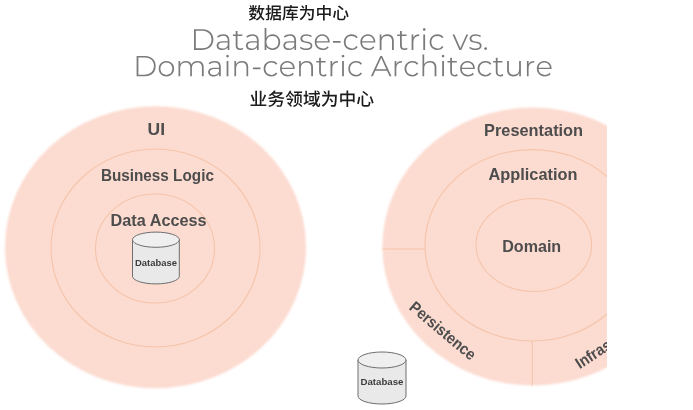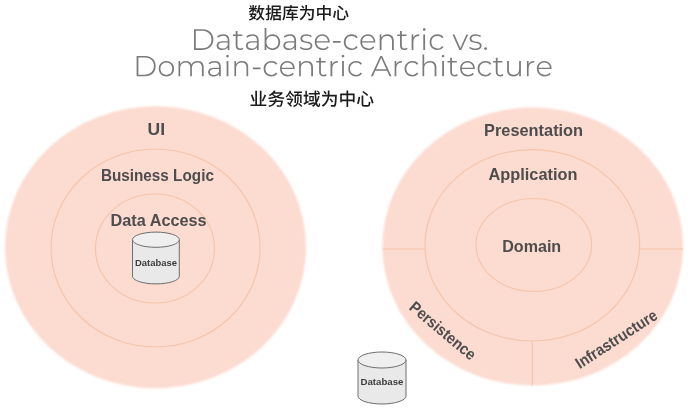--- a/index.html
+++ b/index.html
@@ -1,16 +1,16 @@
 <!DOCTYPE html>
 <html><head>
 <meta charset="utf-8">
 <style>
   html,body{margin:0;padding:0;background:#ffffff;}
-  #stage{position:relative;width:693px;height:410px;overflow:hidden;
+  #stage{position:relative;width:607px;height:410px;overflow:hidden;
     font-family:"Liberation Sans",sans-serif;}
   svg{position:absolute;left:0;top:0;}
 </style>
 </head>
 <body>
 <div id="stage">
 <svg width="693" height="410" viewBox="0 0 693 410">
 
   <path d="M255.6 5.2C255.3 5.8 254.8 6.8 254.4 7.4L255.4 7.9C255.9 7.3 256.4 6.5 256.9 5.7ZM249.6 5.7C250.1 6.4 250.5 7.4 250.6 7.9L251.8 7.4C251.7 6.8 251.2 5.9 250.8 5.3ZM254.9 14.9C254.6 15.6 254.1 16.3 253.5 16.8C253 16.6 252.4 16.3 251.9 16L252.5 14.9ZM249.9 16.6C250.7 16.9 251.6 17.3 252.4 17.7C251.4 18.4 250.2 18.9 248.9 19.2C249.2 19.5 249.5 20.1 249.6 20.4C251.1 20 252.6 19.4 253.7 18.4C254.3 18.8 254.7 19.1 255.1 19.4L256.1 18.3C255.7 18.1 255.2 17.8 254.8 17.5C255.6 16.5 256.3 15.3 256.7 13.9L255.9 13.5L255.6 13.6H253.1L253.5 12.8L252.1 12.5C251.9 12.9 251.8 13.2 251.6 13.6H249.4V14.9H251C250.6 15.5 250.2 16.1 249.9 16.6ZM252.4 4.9V8H249.1V9.3H251.9C251.1 10.2 249.9 11.1 248.8 11.6C249.1 11.9 249.5 12.4 249.7 12.8C250.6 12.3 251.6 11.5 252.4 10.6V12.3H253.9V10.2C254.7 10.8 255.5 11.5 255.9 11.9L256.8 10.8C256.4 10.5 255.2 9.7 254.3 9.3H257.2V8H253.9V4.9ZM258.7 5C258.3 8 257.6 10.8 256.3 12.6C256.6 12.8 257.2 13.3 257.4 13.6C257.8 13 258.2 12.4 258.5 11.7C258.8 13.2 259.3 14.6 259.8 15.8C258.9 17.3 257.6 18.5 255.9 19.3C256.1 19.6 256.6 20.2 256.7 20.6C258.4 19.7 259.6 18.6 260.6 17.2C261.4 18.5 262.4 19.6 263.7 20.4C263.9 20 264.3 19.4 264.7 19.1C263.4 18.4 262.3 17.2 261.5 15.8C262.3 14.1 262.8 12 263.2 9.6H264.3V8.1H259.6C259.9 7.2 260 6.2 260.2 5.2ZM261.7 9.6C261.5 11.3 261.2 12.8 260.6 14.1C260.1 12.7 259.7 11.2 259.4 9.6Z M273.2 15.1V20.5H274.6V19.9H279.3V20.5H280.8V15.1H277.6V13.3H281.2V11.9H277.6V10.2H280.7V5.6H271.6V10.7C271.6 13.4 271.5 17.1 269.8 19.6C270.1 19.8 270.8 20.3 271.1 20.5C272.4 18.5 272.9 15.7 273.1 13.3H276.1V15.1ZM273.2 7H279.2V8.8H273.2ZM273.2 10.2H276.1V11.9H273.2L273.2 10.7ZM274.6 18.6V16.5H279.3V18.6ZM267.7 4.9V8.2H265.8V9.7H267.7V13.1L265.5 13.7L265.9 15.2L267.7 14.6V18.6C267.7 18.8 267.6 18.9 267.4 18.9C267.2 18.9 266.6 18.9 265.9 18.9C266.1 19.3 266.3 20 266.4 20.3C267.4 20.4 268.1 20.3 268.6 20.1C269 19.8 269.2 19.4 269.2 18.6V14.2L271 13.6L270.8 12.2L269.2 12.7V9.7H271V8.2H269.2V4.9Z M287.3 15.2C287.5 15.1 288.1 15 289 15H291.7V16.7H285.9V18.1H291.7V20.5H293.3V18.1H298V16.7H293.3V15H296.8V13.6H293.3V11.9H291.7V13.6H288.9C289.4 12.9 289.9 12.1 290.3 11.3H297.3V9.8H291L291.5 8.8L289.8 8.2C289.7 8.8 289.5 9.3 289.2 9.8H286.3V11.3H288.6C288.2 11.9 287.9 12.5 287.8 12.7C287.4 13.3 287.1 13.6 286.8 13.7C287 14.1 287.3 14.9 287.3 15.2ZM289.7 5.3C290 5.6 290.2 6.1 290.4 6.6H283.8V11.4C283.8 13.8 283.7 17.3 282.4 19.7C282.7 19.8 283.4 20.3 283.7 20.6C285.2 18 285.4 14 285.4 11.4V8H298V6.6H292.2C292 6 291.6 5.4 291.3 4.9Z M301.2 5.9C301.9 6.7 302.6 7.8 302.9 8.5L304.4 7.9C304 7.2 303.3 6.1 302.6 5.4ZM306.9 13C307.8 14 308.7 15.4 309.1 16.3L310.5 15.5C310.1 14.6 309.1 13.3 308.3 12.4ZM305.4 5V7.1C305.4 7.6 305.4 8.2 305.4 8.9H300V10.5H305.2C304.7 13.4 303.4 16.6 299.6 19.1C300 19.3 300.6 19.9 300.8 20.2C305 17.5 306.4 13.8 306.8 10.5H312.2C312 15.8 311.8 18 311.3 18.5C311.1 18.7 310.9 18.8 310.6 18.7C310.1 18.7 309.1 18.7 308 18.7C308.3 19.1 308.5 19.8 308.6 20.3C309.6 20.4 310.6 20.4 311.3 20.3C311.9 20.2 312.4 20.1 312.8 19.5C313.5 18.7 313.7 16.3 313.9 9.7C313.9 9.5 313.9 8.9 313.9 8.9H307C307 8.3 307 7.6 307 7.1V5Z M323 4.9V7.9H317.1V16.1H318.6V15.1H323V20.5H324.7V15.1H329.1V16H330.7V7.9H324.7V4.9ZM318.6 13.5V9.4H323V13.5ZM329.1 13.5H324.7V9.4H329.1Z M337.3 9.7V17.8C337.3 19.6 337.8 20.2 339.8 20.2C340.2 20.2 342.5 20.2 343 20.2C344.9 20.2 345.4 19.2 345.6 16C345.1 15.9 344.4 15.6 344.1 15.4C343.9 18.1 343.8 18.7 342.8 18.7C342.3 18.7 340.4 18.7 340 18.7C339.1 18.7 338.9 18.6 338.9 17.8V9.7ZM334.4 10.8C334.2 12.9 333.7 15.5 333 17.3L334.6 17.9C335.2 16.1 335.7 13.2 336 11.1ZM344.9 10.9C345.8 12.9 346.7 15.6 347 17.3L348.6 16.6C348.3 14.9 347.4 12.3 346.4 10.3ZM337.9 6.4C339.5 7.5 341.6 9.2 342.5 10.2L343.6 9C342.6 7.9 340.6 6.4 339 5.4Z" fill="#1c1c1c"></path>
   <path d="M194 49.9V29.2H202.3Q205.6 29.2 208.1 30.5Q210.6 31.8 212 34.2Q213.4 36.5 213.4 39.5Q213.4 42.6 212 44.9Q210.6 47.2 208.1 48.6Q205.6 49.9 202.3 49.9ZM195.8 48.3H202.2Q205 48.3 207.1 47.2Q209.2 46 210.4 44.1Q211.5 42.1 211.5 39.5Q211.5 37 210.4 35Q209.2 33 207.1 31.9Q205 30.8 202.2 30.8H195.8Z M227.7 49.9V46.4L227.7 45.9V40.1Q227.7 38 226.5 36.9Q225.4 35.8 223.2 35.8Q221.6 35.8 220.2 36.4Q218.9 36.9 217.9 37.7L217.1 36.4Q218.2 35.4 219.9 34.8Q221.5 34.3 223.3 34.3Q226.3 34.3 227.9 35.7Q229.4 37.2 229.4 40.2V49.9ZM222.3 50Q220.5 50 219.3 49.5Q218 48.9 217.3 47.9Q216.6 46.9 216.6 45.6Q216.6 44.4 217.2 43.4Q217.8 42.4 219.1 41.8Q220.3 41.2 222.5 41.2H228.1V42.6H222.6Q220.2 42.6 219.3 43.4Q218.4 44.2 218.4 45.5Q218.4 46.9 219.5 47.8Q220.6 48.6 222.5 48.6Q224.4 48.6 225.7 47.7Q227 46.9 227.7 45.3L228.1 46.5Q227.5 48.1 226 49.1Q224.5 50 222.3 50Z M240.1 50Q238 50 236.8 48.9Q235.7 47.7 235.7 45.7V31H237.5V45.5Q237.5 47 238.2 47.7Q238.9 48.5 240.3 48.5Q241.7 48.5 242.6 47.7L243.3 48.9Q242.7 49.5 241.8 49.8Q241 50 240.1 50ZM232.9 35.9V34.4H242.3V35.9Z M257 49.9V46.4L256.9 45.9V40.1Q256.9 38 255.8 36.9Q254.6 35.8 252.4 35.8Q250.9 35.8 249.5 36.4Q248.1 36.9 247.2 37.7L246.3 36.4Q247.5 35.4 249.1 34.8Q250.8 34.3 252.6 34.3Q255.5 34.3 257.1 35.7Q258.7 37.2 258.7 40.2V49.9ZM251.5 50Q249.8 50 248.5 49.5Q247.3 48.9 246.6 47.9Q245.9 46.9 245.9 45.6Q245.9 44.4 246.5 43.4Q247 42.4 248.3 41.8Q249.6 41.2 251.8 41.2H257.3V42.6H251.9Q249.5 42.6 248.6 43.4Q247.7 44.2 247.7 45.5Q247.7 46.9 248.8 47.8Q249.9 48.6 251.8 48.6Q253.7 48.6 255 47.7Q256.3 46.9 256.9 45.3L257.4 46.5Q256.8 48.1 255.3 49.1Q253.8 50 251.5 50Z M272.5 50Q270.5 50 268.8 49.1Q267.2 48.2 266.3 46.4Q265.3 44.6 265.3 42.1Q265.3 39.6 266.3 37.9Q267.2 36.1 268.9 35.2Q270.5 34.3 272.5 34.3Q274.7 34.3 276.5 35.3Q278.2 36.3 279.2 38Q280.2 39.8 280.2 42.1Q280.2 44.5 279.2 46.3Q278.2 48 276.5 49Q274.7 50 272.5 50ZM264.6 49.9V27.9H266.4V39.2L266.1 42.1L266.4 45V49.9ZM272.4 48.4Q274.1 48.4 275.5 47.6Q276.8 46.9 277.6 45.4Q278.4 44 278.4 42.1Q278.4 40.2 277.6 38.8Q276.8 37.4 275.5 36.6Q274.1 35.9 272.4 35.9Q270.7 35.9 269.3 36.6Q268 37.4 267.2 38.8Q266.4 40.2 266.4 42.1Q266.4 44 267.2 45.4Q268 46.9 269.3 47.6Q270.7 48.4 272.4 48.4Z M294.4 49.9V46.4L294.3 45.9V40.1Q294.3 38 293.2 36.9Q292.1 35.8 289.8 35.8Q288.3 35.8 286.9 36.4Q285.5 36.9 284.6 37.7L283.8 36.4Q284.9 35.4 286.6 34.8Q288.2 34.3 290 34.3Q293 34.3 294.5 35.7Q296.1 37.2 296.1 40.2V49.9ZM289 50Q287.2 50 285.9 49.5Q284.7 48.9 284 47.9Q283.3 46.9 283.3 45.6Q283.3 44.4 283.9 43.4Q284.5 42.4 285.7 41.8Q287 41.2 289.2 41.2H294.7V42.6H289.3Q286.9 42.6 286 43.4Q285.1 44.2 285.1 45.5Q285.1 46.9 286.2 47.8Q287.3 48.6 289.2 48.6Q291.1 48.6 292.4 47.7Q293.7 46.9 294.3 45.3L294.8 46.5Q294.2 48.1 292.7 49.1Q291.2 50 289 50Z M306.1 50Q304.2 50 302.5 49.5Q300.8 48.9 299.8 48.1L300.6 46.7Q301.6 47.4 303 47.9Q304.5 48.5 306.2 48.5Q308.5 48.5 309.5 47.7Q310.6 47 310.6 45.7Q310.6 44.8 310 44.3Q309.5 43.8 308.6 43.5Q307.7 43.3 306.6 43.1Q305.5 42.9 304.4 42.6Q303.3 42.4 302.4 42Q301.5 41.5 300.9 40.7Q300.4 39.9 300.4 38.6Q300.4 37.4 301.1 36.4Q301.8 35.4 303.1 34.8Q304.4 34.3 306.4 34.3Q307.9 34.3 309.4 34.7Q310.9 35.1 311.8 35.8L311 37.2Q310 36.5 308.8 36.1Q307.6 35.8 306.4 35.8Q304.2 35.8 303.2 36.6Q302.2 37.4 302.2 38.6Q302.2 39.5 302.7 40Q303.3 40.6 304.2 40.9Q305.1 41.2 306.2 41.4Q307.3 41.5 308.4 41.8Q309.4 42 310.3 42.5Q311.2 42.9 311.8 43.7Q312.3 44.4 312.3 45.7Q312.3 47 311.6 48Q310.9 49 309.5 49.5Q308.1 50 306.1 50Z M322.8 50Q320.4 50 318.6 49Q316.8 48 315.8 46.2Q314.7 44.4 314.7 42.1Q314.7 39.8 315.7 38.1Q316.7 36.3 318.4 35.3Q320.1 34.3 322.2 34.3Q324.4 34.3 326.1 35.3Q327.7 36.2 328.7 38Q329.7 39.8 329.7 42.1Q329.7 42.2 329.7 42.4Q329.7 42.5 329.7 42.6H316.1V41.3H328.7L328 41.9Q328 40.1 327.2 38.8Q326.5 37.4 325.2 36.6Q323.9 35.8 322.2 35.8Q320.6 35.8 319.3 36.6Q317.9 37.4 317.2 38.8Q316.5 40.1 316.5 41.9V42.2Q316.5 44 317.3 45.5Q318.1 46.9 319.5 47.6Q321 48.4 322.8 48.4Q324.3 48.4 325.5 47.9Q326.8 47.4 327.7 46.3L328.7 47.5Q327.7 48.7 326.1 49.4Q324.6 50 322.8 50Z M332.9 42.7V41.1H340.6V42.7Z M351.7 50Q349.4 50 347.6 49Q345.8 48 344.8 46.2Q343.8 44.4 343.8 42.1Q343.8 39.8 344.8 38Q345.8 36.3 347.6 35.3Q349.4 34.3 351.7 34.3Q353.6 34.3 355.2 35Q356.7 35.8 357.7 37.2L356.3 38.2Q355.5 37 354.3 36.4Q353.1 35.9 351.7 35.9Q350 35.9 348.6 36.6Q347.2 37.4 346.4 38.8Q345.6 40.2 345.6 42.1Q345.6 44 346.4 45.4Q347.2 46.9 348.6 47.6Q350 48.4 351.7 48.4Q353.1 48.4 354.3 47.9Q355.5 47.3 356.3 46.1L357.7 47.1Q356.7 48.5 355.2 49.3Q353.6 50 351.7 50Z M368.4 50Q366 50 364.2 49Q362.4 48 361.4 46.2Q360.3 44.4 360.3 42.1Q360.3 39.8 361.3 38.1Q362.3 36.3 364 35.3Q365.7 34.3 367.8 34.3Q370 34.3 371.7 35.3Q373.4 36.2 374.3 38Q375.3 39.8 375.3 42.1Q375.3 42.2 375.3 42.4Q375.3 42.5 375.3 42.6H361.7V41.3H374.3L373.6 41.9Q373.6 40.1 372.9 38.8Q372.1 37.4 370.8 36.6Q369.5 35.8 367.8 35.8Q366.2 35.8 364.9 36.6Q363.6 37.4 362.8 38.8Q362.1 40.1 362.1 41.9V42.2Q362.1 44 362.9 45.5Q363.7 46.9 365.1 47.6Q366.6 48.4 368.4 48.4Q369.9 48.4 371.2 47.9Q372.4 47.4 373.3 46.3L374.3 47.5Q373.3 48.7 371.8 49.4Q370.2 50 368.4 50Z M379.7 49.9V34.4H381.4V38.7L381.2 38Q381.9 36.3 383.5 35.3Q385.2 34.3 387.5 34.3Q389.4 34.3 390.8 35Q392.2 35.7 393 37.2Q393.8 38.7 393.8 40.9V49.9H392V41Q392 38.5 390.7 37.2Q389.5 35.9 387.2 35.9Q385.4 35.9 384.2 36.6Q382.9 37.3 382.2 38.6Q381.5 39.9 381.5 41.7V49.9Z M404.4 50Q402.3 50 401.2 48.9Q400 47.7 400 45.7V31H401.8V45.5Q401.8 47 402.5 47.7Q403.2 48.5 404.6 48.5Q406 48.5 407 47.7L407.6 48.9Q407 49.5 406.2 49.8Q405.3 50 404.4 50ZM397.2 35.9V34.4H406.6V35.9Z M411.6 49.9V34.4H413.3V38.6L413.1 38Q413.8 36.2 415.3 35.2Q416.9 34.3 419.2 34.3V36Q419.1 36 419 36Q418.9 36 418.7 36Q416.2 36 414.8 37.5Q413.4 39.1 413.4 41.9V49.9Z M423.3 49.9V34.4H425.1V49.9ZM424.2 30.8Q423.7 30.8 423.3 30.4Q422.9 30 422.9 29.5Q422.9 28.9 423.3 28.5Q423.7 28.1 424.2 28.1Q424.8 28.1 425.2 28.5Q425.6 28.9 425.6 29.4Q425.6 30 425.2 30.4Q424.9 30.8 424.2 30.8Z M437.5 50Q435.2 50 433.4 49Q431.6 48 430.6 46.2Q429.6 44.4 429.6 42.1Q429.6 39.8 430.6 38Q431.6 36.3 433.4 35.3Q435.2 34.3 437.5 34.3Q439.4 34.3 441 35Q442.5 35.8 443.5 37.2L442.1 38.2Q441.3 37 440.1 36.4Q438.9 35.9 437.5 35.9Q435.7 35.9 434.4 36.6Q433 37.4 432.2 38.8Q431.4 40.2 431.4 42.1Q431.4 44 432.2 45.4Q433 46.9 434.4 47.6Q435.7 48.4 437.5 48.4Q438.9 48.4 440.1 47.9Q441.3 47.3 442.1 46.1L443.5 47.1Q442.5 48.5 441 49.3Q439.4 50 437.5 50Z M459.4 49.9 452.5 34.4H454.4L460.8 48.9H459.9L466.4 34.4H468.2L461.2 49.9Z M475.3 50Q473.4 50 471.7 49.5Q470 48.9 469.1 48.1L469.9 46.7Q470.8 47.4 472.3 47.9Q473.7 48.5 475.4 48.5Q477.7 48.5 478.8 47.7Q479.8 47 479.8 45.7Q479.8 44.8 479.2 44.3Q478.7 43.8 477.8 43.5Q476.9 43.3 475.8 43.1Q474.7 42.9 473.6 42.6Q472.5 42.4 471.6 42Q470.7 41.5 470.2 40.7Q469.6 39.9 469.6 38.6Q469.6 37.4 470.3 36.4Q471 35.4 472.3 34.8Q473.7 34.3 475.6 34.3Q477.1 34.3 478.6 34.7Q480.1 35.1 481 35.8L480.2 37.2Q479.2 36.5 478 36.1Q476.8 35.8 475.6 35.8Q473.4 35.8 472.4 36.6Q471.4 37.4 471.4 38.6Q471.4 39.5 471.9 40Q472.5 40.6 473.4 40.9Q474.3 41.2 475.4 41.4Q476.5 41.5 477.6 41.8Q478.7 42 479.6 42.5Q480.5 42.9 481 43.7Q481.6 44.4 481.6 45.7Q481.6 47 480.8 48Q480.1 49 478.7 49.5Q477.3 50 475.3 50Z M485.6 50Q485 50 484.6 49.6Q484.2 49.2 484.2 48.6Q484.2 48 484.6 47.6Q485 47.2 485.6 47.2Q486.2 47.2 486.6 47.6Q487 48 487 48.6Q487 49.2 486.6 49.6Q486.2 50 485.6 50Z" fill="#7b7b7b"></path>

